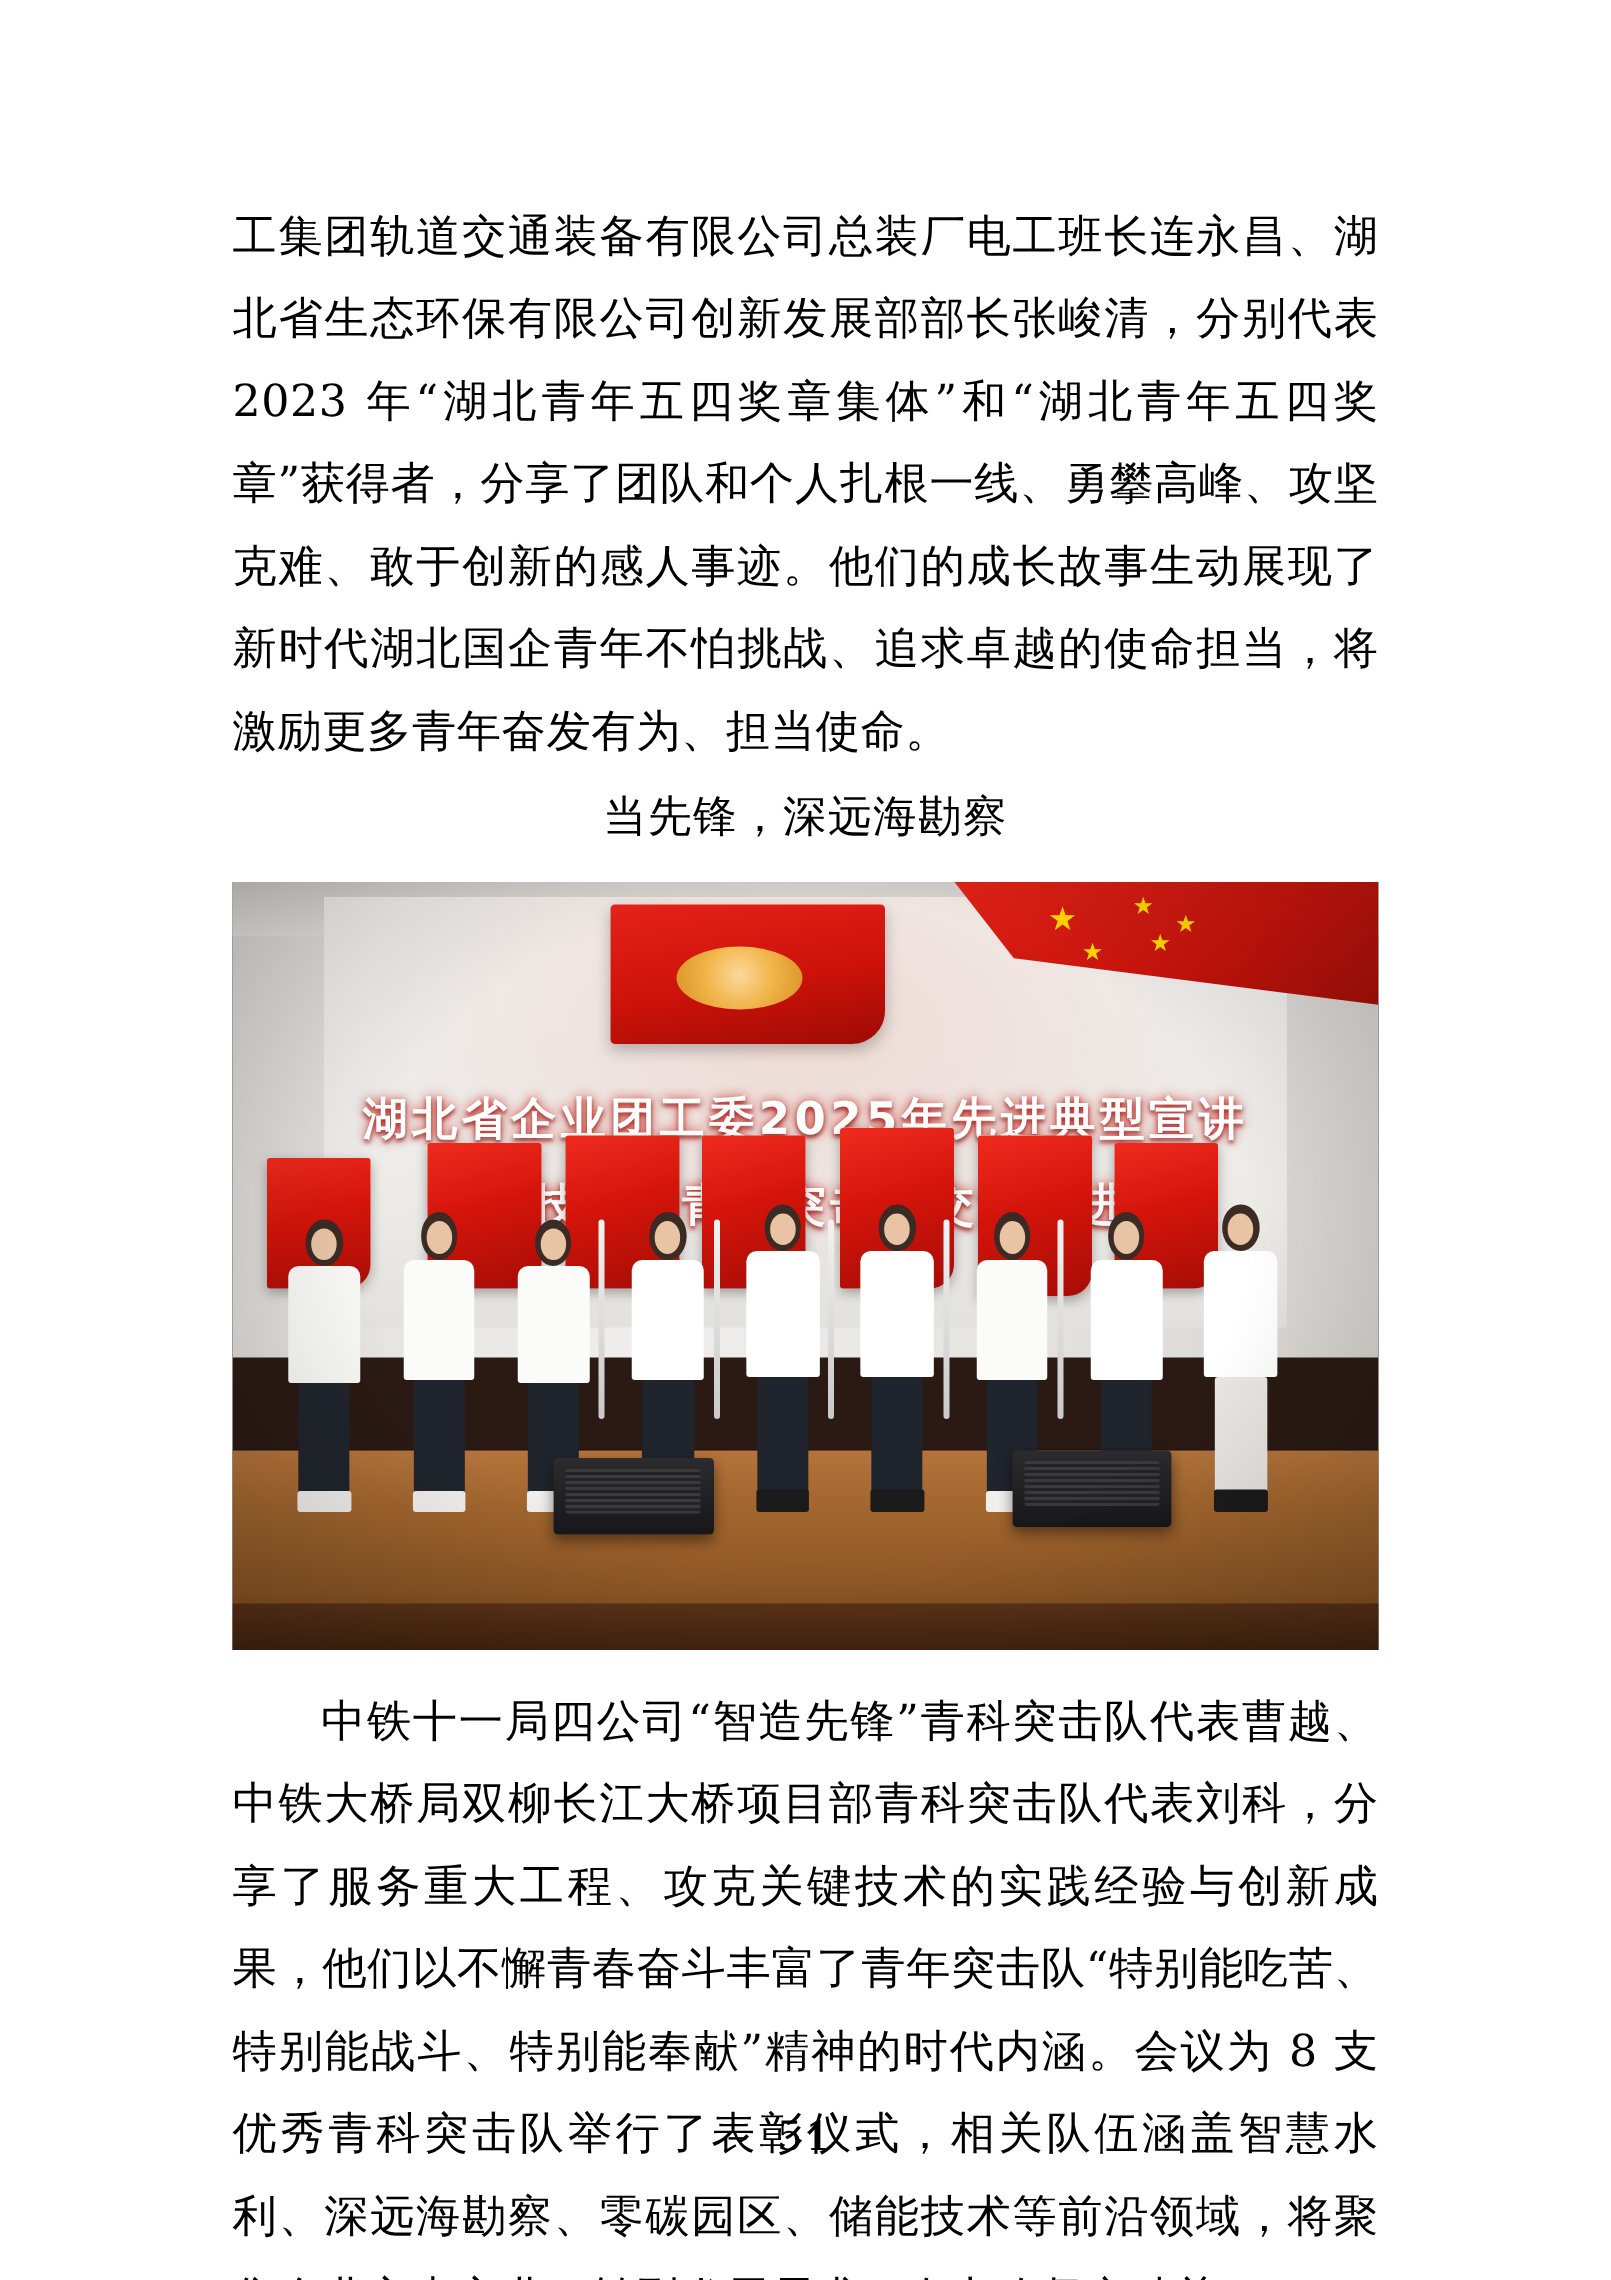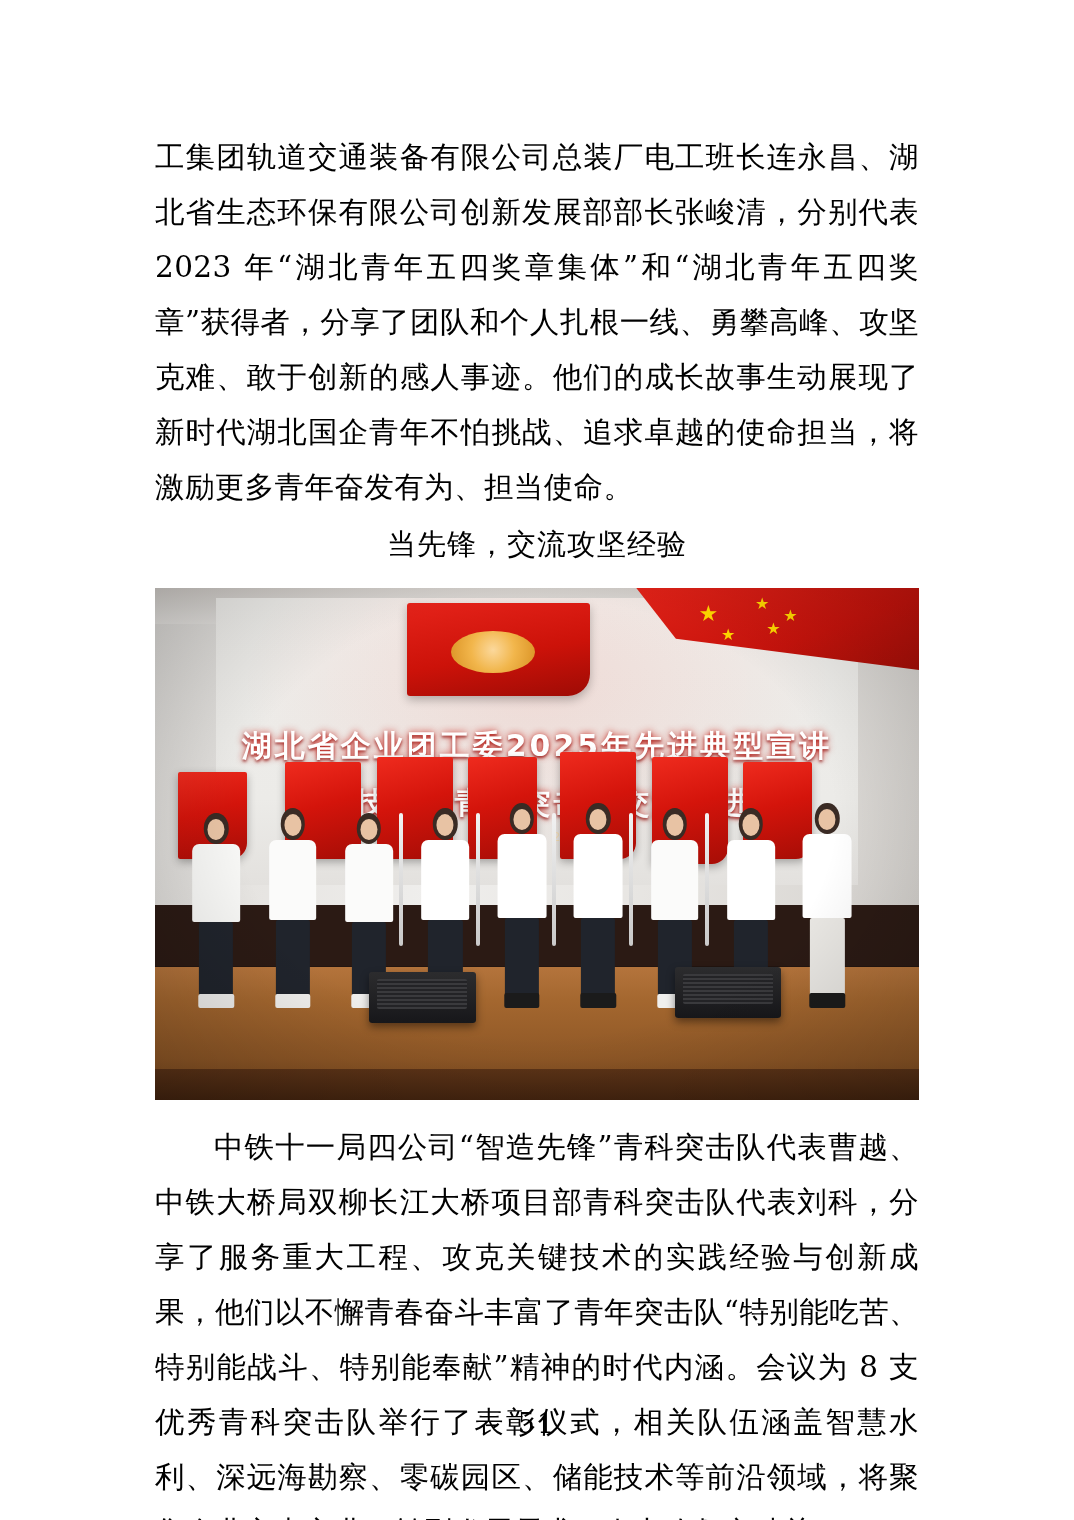--- a/index.html
+++ b/index.html
@@ -181,21 +181,21 @@
     letter-spacing: 2px;
   }
 </style>
 </head>
 <body>
 
 <div class="page">
 
   <p class="para">工集团轨道交通装备有限公司总装厂电工班长连永昌、湖北省生态环保有限公司创新发展部部长张峻清，分别代表 2023 年“湖北青年五四奖章集体”和“湖北青年五四奖章”获得者，分享了团队和个人扎根一线、勇攀高峰、攻坚克难、敢于创新的感人事迹。他们的成长故事生动展现了新时代湖北国企青年不怕挑战、追求卓越的使命担当，将激励更多青年奋发有为、担当使命。</p>
 
-  <p class="subhead">当先锋，交流攻坚经验</p>
+  <p class="subhead">当先锋，深远海勘察</p>
 
   <div class="figure">
     <div class="photo">
       <div class="ph-wallL"></div>
       <div class="ph-ceiling"></div>
       <div class="ph-backdrop"></div>
 
       <div class="ph-banner-red1">
         <span class="ph-banner-star" style="left:22%;top:18%;font-size:22px;">★</span>
         <span class="ph-banner-star" style="left:42%;top:10%;">★</span>

